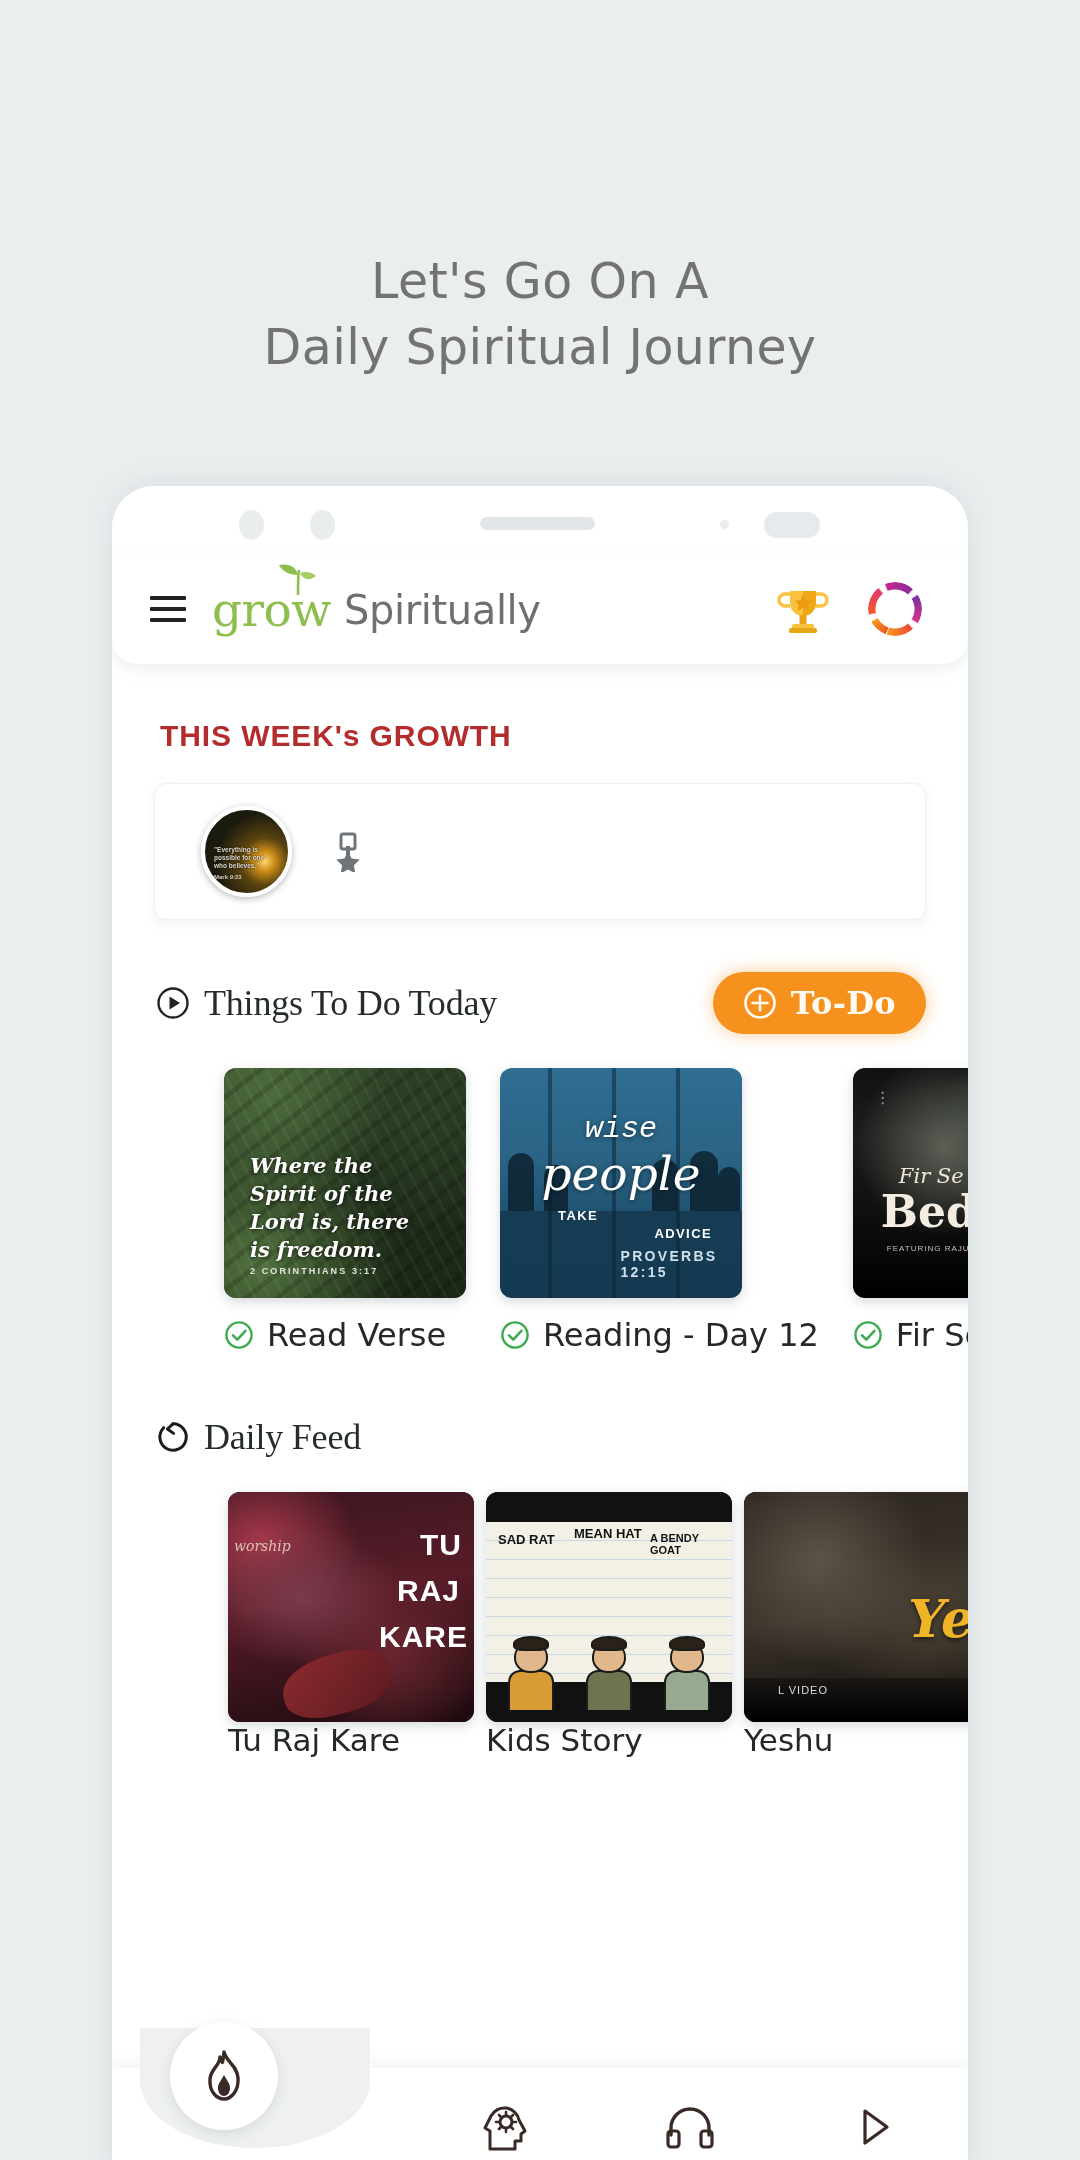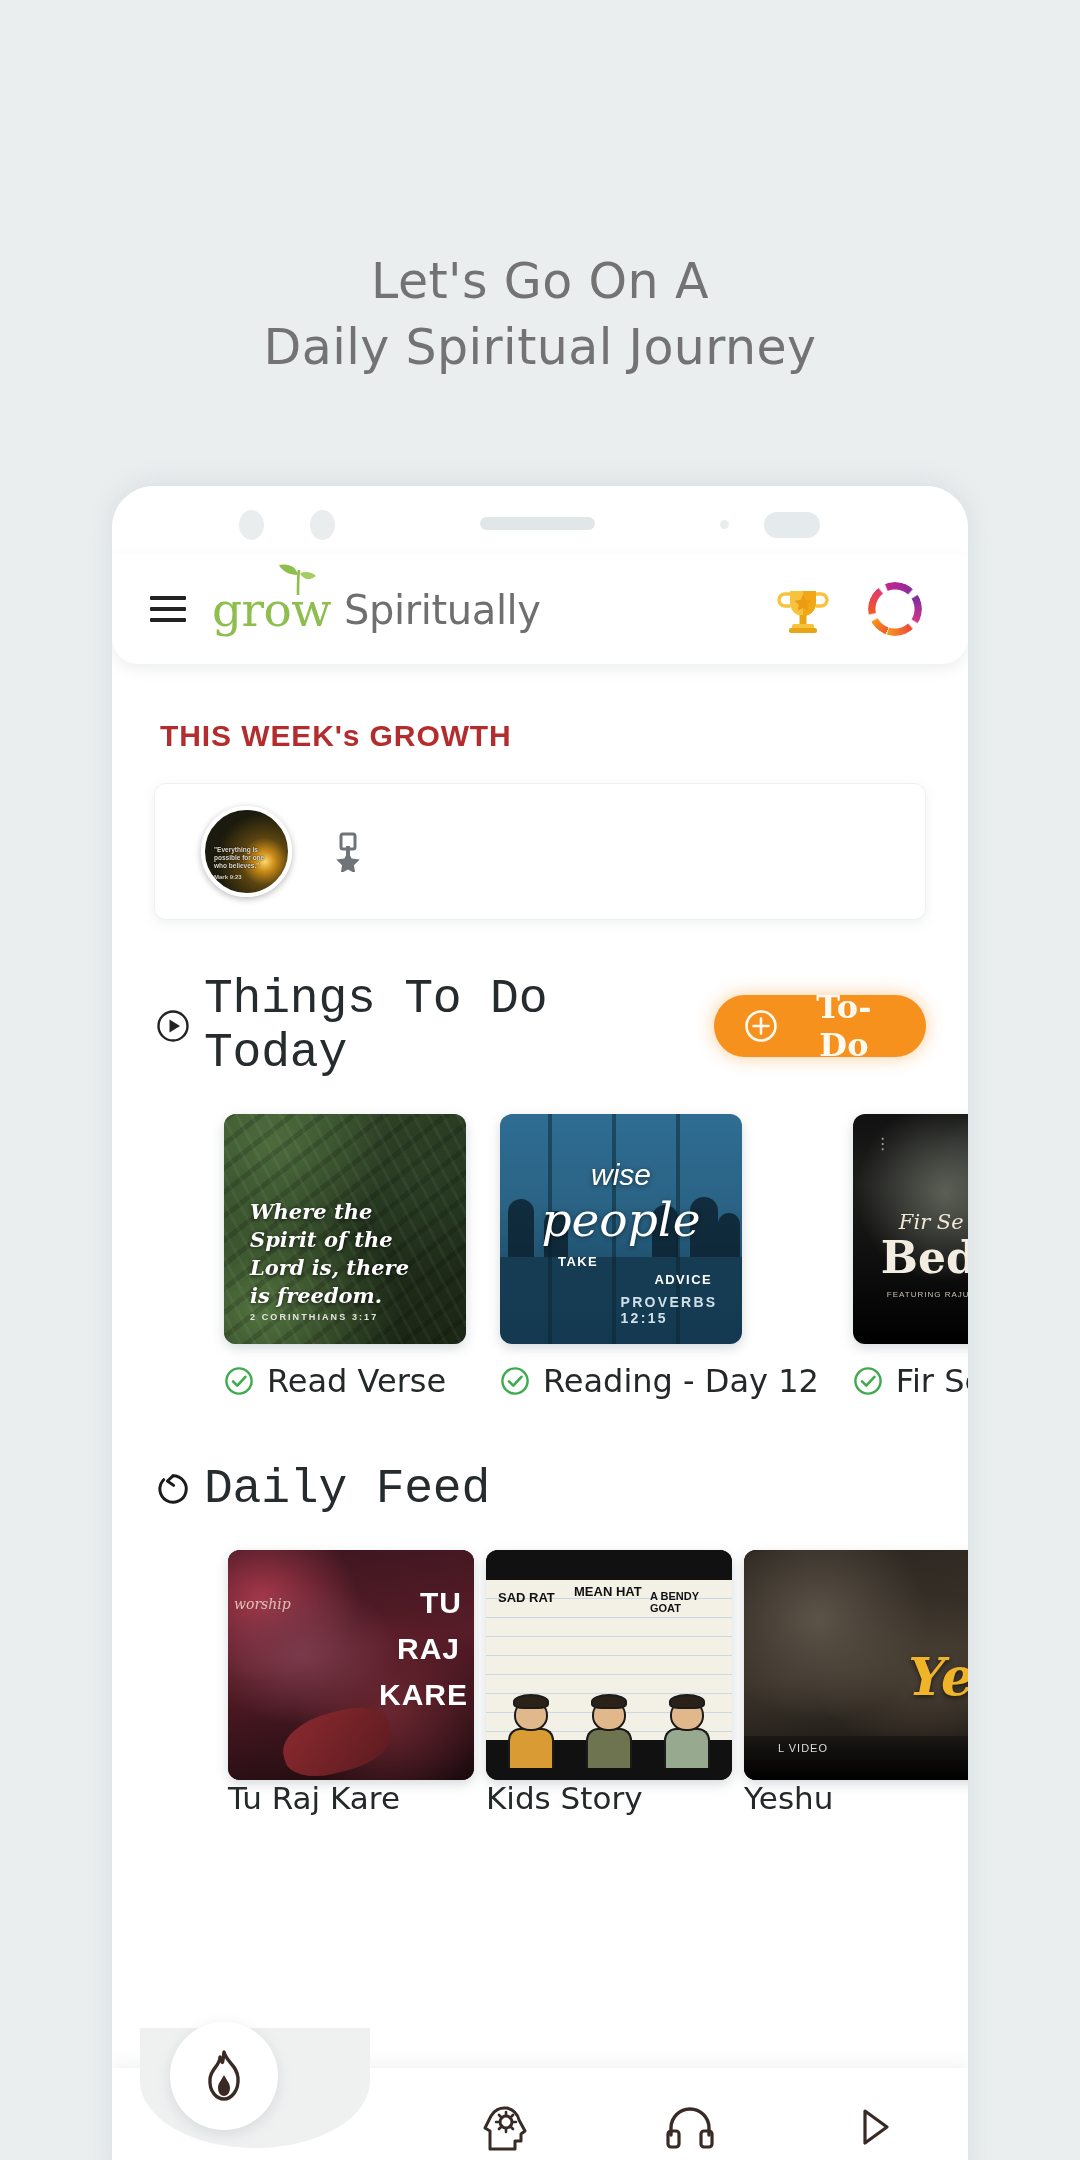--- a/index.html
+++ b/index.html
@@ -150,22 +150,22 @@
     font-family: "DejaVu Sans", sans-serif;
     margin-left: 14px; letter-spacing: -0.2px;
   }
 
   
   .row-head {
     display: flex; align-items: center;
     margin: 52px 0 0 0; padding: 0 42px 0 20px;
   }
   .row-head .title {
-    font-size: 48px; color: #262b2e;
-    font-family: Liberation Mono, monospace;
+    font-size: 36px; color: #262b2e;
+    font-family: Liberation Serif, serif;
     margin-left: 14px; letter-spacing: -0.2px;
   }
   .row-head .sp { flex: 1 1 auto; }
   .todo-btn {
     background: #f7911e;
     border: none; border-radius: 34px;
     height: 62px; padding: 0 30px;
     display: flex; align-items: center; gap: 14px;
     box-shadow: 0 0 18px rgba(247,145,30,0.45);
     cursor: pointer;
@@ -234,21 +234,21 @@
       linear-gradient(180deg, #2f6d93 0%, #2a6384 40%, #1d4d6b 72%, #143a52 100%);
   }
   .bluebg .mull { position: absolute; top: 0; bottom: 0; width: 4px; background: rgba(10,35,50,0.5); }
   .bluebg .sil {
     position: absolute; bottom: 38%; background: rgba(11,32,45,0.82); border-radius: 14px 14px 0 0;
   }
   .bluebg .refl { position: absolute; left: 0; right: 0; bottom: 0; height: 38%;
     background: linear-gradient(180deg, rgba(9,30,43,0.45), rgba(14,45,63,0.15)); }
   .wise {
     position: absolute; left: 50%; transform: translateX(-50%); top: 44px; z-index: 3;
-    color: #fff; font-family: Liberation Sans, sans-serif; font-style: italic;
+    color: #fff; font-family: Liberation Mono, monospace; font-style: italic;
     font-size: 30px; text-shadow: 0 1px 5px rgba(0,0,0,0.5);
   }
   .people {
     position: absolute; left: 50%; transform: translateX(-50%); top: 78px; z-index: 3;
     color: #fff; font-family: "DejaVu Serif", serif; font-style: italic;
     font-size: 47px; text-shadow: 0 1px 5px rgba(0,0,0,0.5);
   }
   .take { position: absolute; left: 58px; top: 140px; z-index: 4; color: #fff;
     font-size: 13px; font-weight: 700; letter-spacing: 1.4px;
     font-family: "Liberation Sans", sans-serif; }

